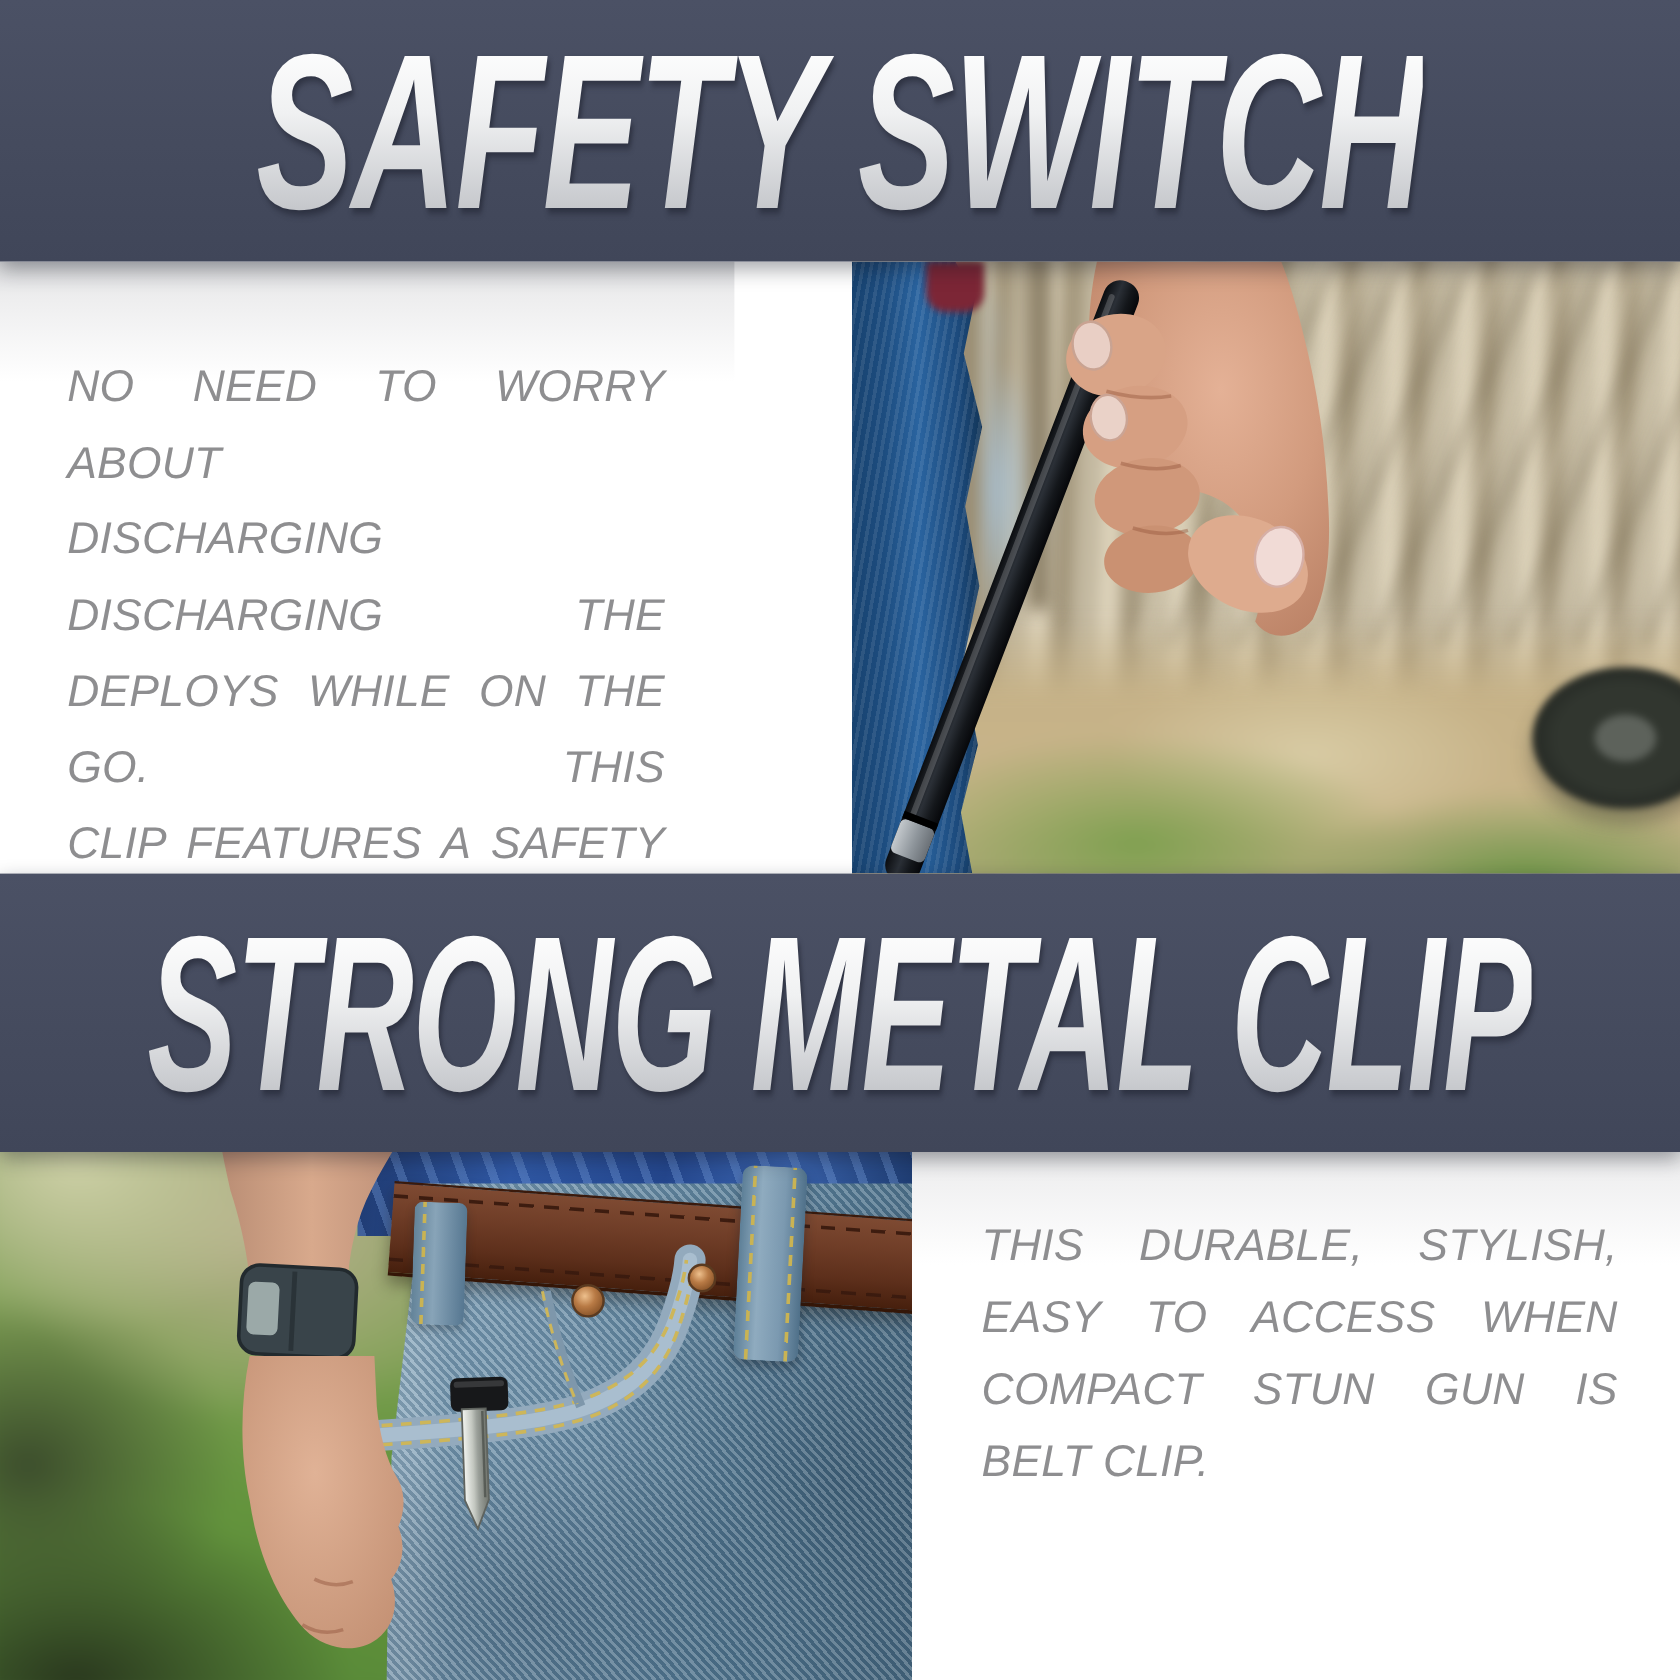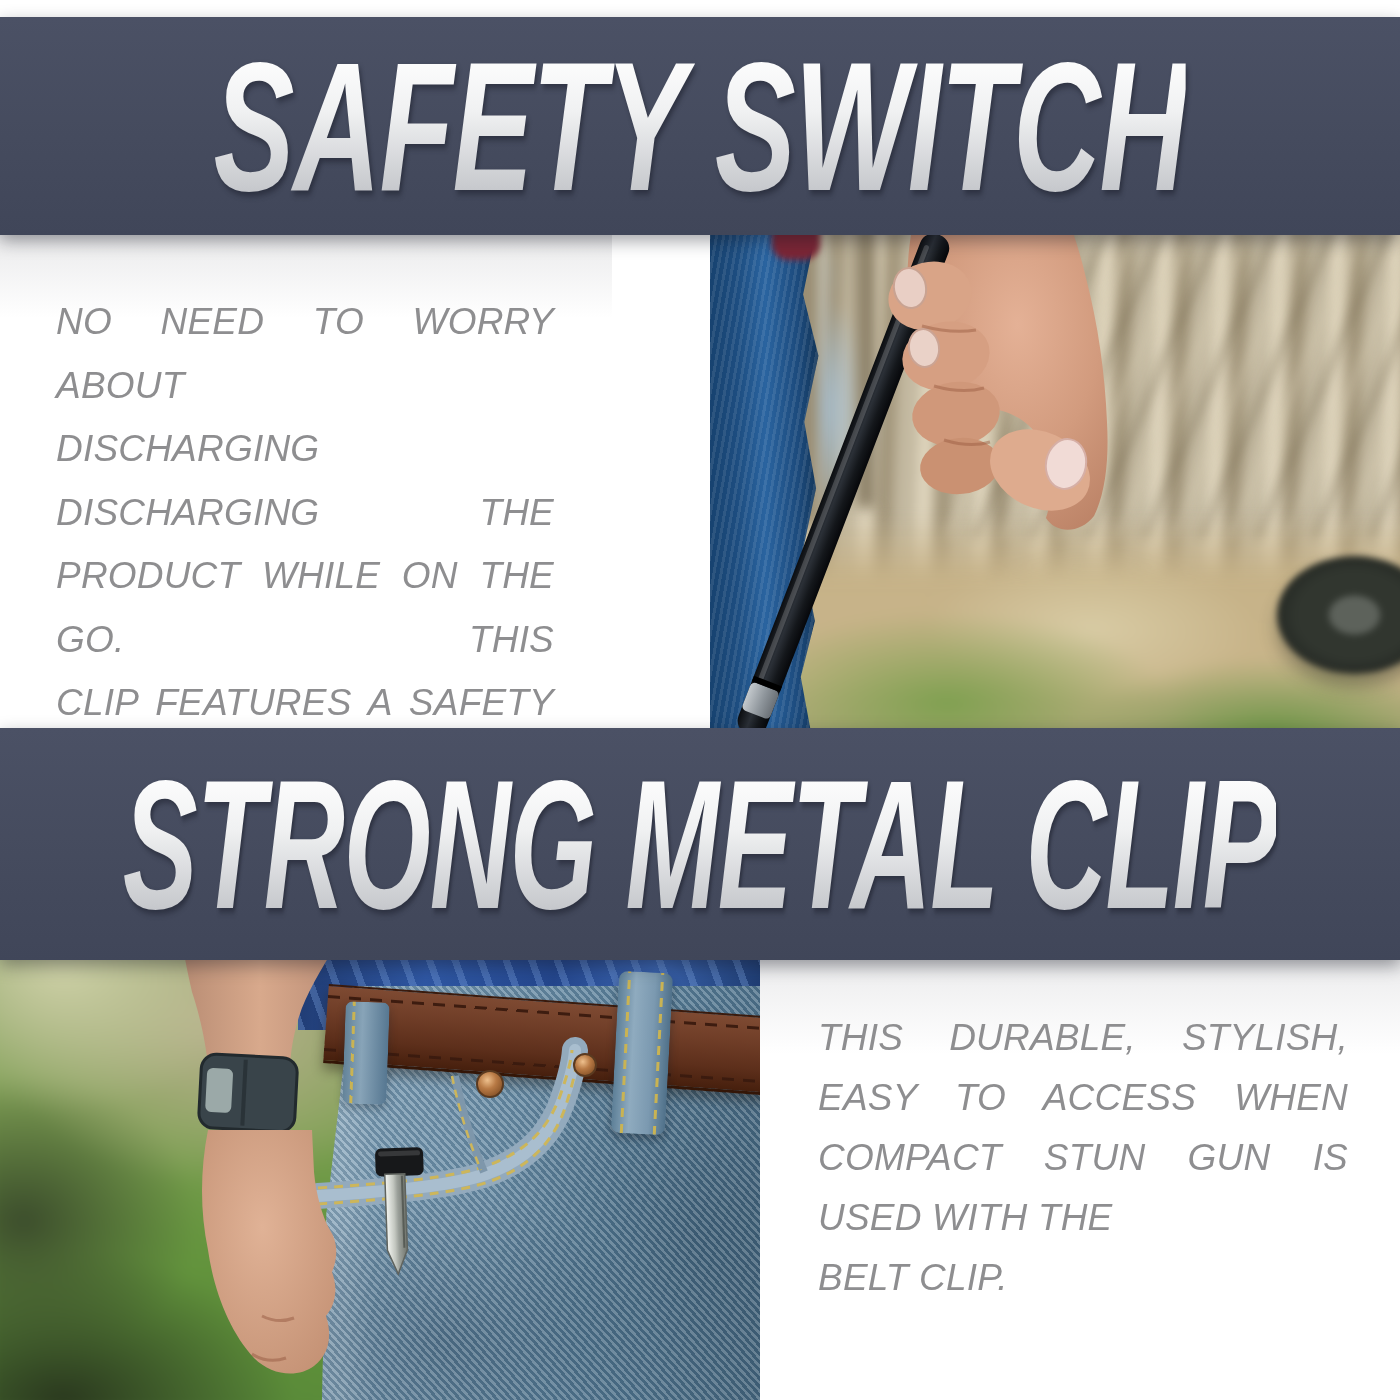--- a/index.html
+++ b/index.html
@@ -3,21 +3,21 @@
 <meta charset="utf-8">
 <style>
   html,body{margin:0;padding:0;background:#ffffff;}
   .canvas{position:relative;width:1400px;height:1400px;overflow:hidden;background:#ffffff;
           font-family:"Liberation Sans",sans-serif;}
 
   
   .banner{position:absolute;left:0;width:1400px;display:flex;align-items:center;justify-content:center;
           background:linear-gradient(180deg,#4b5165 0%,#454b5e 55%,#404659 100%);
           z-index:6;box-shadow:0 6px 16px rgba(18,22,32,0.38);}
-  .banner-top{top:17px;height:218px;}
+  .banner-top{top:0;height:218px;}
   .banner-mid{top:728px;height:232px;}
   .title-scale{display:inline-block;white-space:nowrap;}
   .s1{transform:scaleX(0.66);}
   .s2{transform:scaleX(0.61);}
   .banner-title{display:inline-block;font-style:italic;font-weight:bold;font-size:184px;line-height:1;
           letter-spacing:-2px;white-space:nowrap;
           background:linear-gradient(180deg,#ffffff 8%,#f0f1f2 42%,#c9cbcf 82%,#b7b9be 100%);
           -webkit-background-clip:text;background-clip:text;color:transparent;
           filter:drop-shadow(3px 4px 3px rgba(15,18,28,0.45));}
 
@@ -121,21 +121,21 @@
 
 <div class="canvas">
 
   <header class="banner banner-top">
     <span class="title-scale s1"><span class="banner-title">SAFETY SWITCH</span></span>
   </header>
 
   <section class="panel panel-safety">
     <div class="bodyline j">NO NEED TO WORRY ABOUT</div>
     <div class="bodyline j">DISCHARGING DISCHARGING THE</div>
-    <div class="bodyline j">PRODUCT WHILE ON THE GO. THIS</div>
+    <div class="bodyline j">DEPLOYS WHILE ON THE GO. THIS</div>
     <div class="bodyline j">CLIP FEATURES A SAFETY SWITCH,</div>
     <div class="bodyline j">WHICH ENSURES THE UNIT ONLY</div>
     <div class="bodyline j">DEPLOYS WHEN YOU WANT IT TO.</div>
   </section>
 
   <div class="photo photo-hand">
     <div class="layer ph-bg"></div>
     <div class="layer ph-trunk1"></div>
     <div class="layer ph-trunk2"></div>
     <div class="layer ph-branches"></div>
@@ -256,17 +256,16 @@
 
       <path fill="url(#skinHand)" d="M208,186 C200,226 200,268 208,306 C214,348 230,388 254,414 C272,432 298,434 314,422 C330,410 332,390 326,372 C336,360 338,344 332,328 C338,314 338,298 330,286 C322,272 316,250 314,228 L312,186 Z"></path>
       <path d="M252,410 q16,10 34,4 M262,372 q16,8 32,2" fill="none" stroke="rgba(150,90,65,0.5)" stroke-width="3"></path>
     </svg>
   </div>
 
   <section class="panel panel-clip">
     <div class="bodyline j">THIS DURABLE, STYLISH,</div>
     <div class="bodyline j">EASY TO ACCESS WHEN</div>
     <div class="bodyline j">COMPACT STUN GUN IS</div>
-    <div class="bodyline">USED WITH THE</div>
     <div class="bodyline">BELT CLIP.</div>
   </section>
 
 </div>
 
 </body></html>

